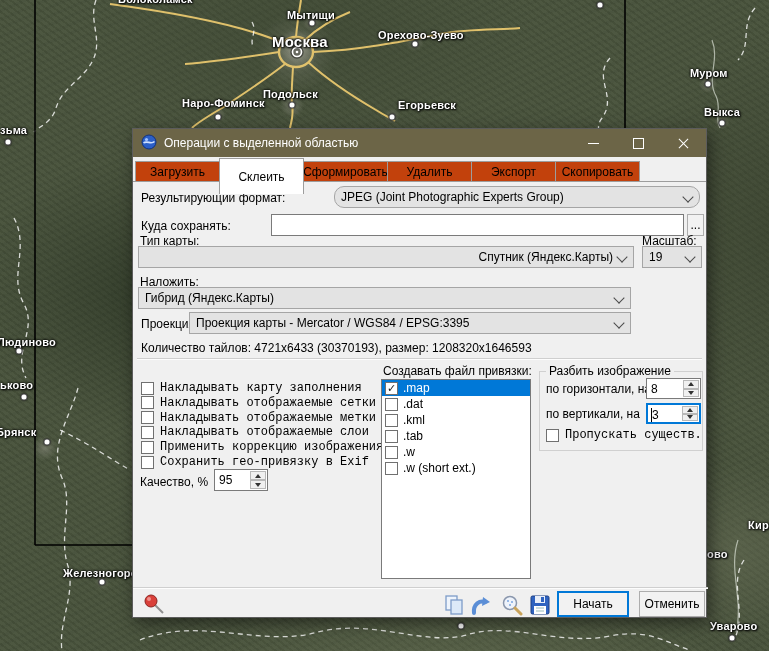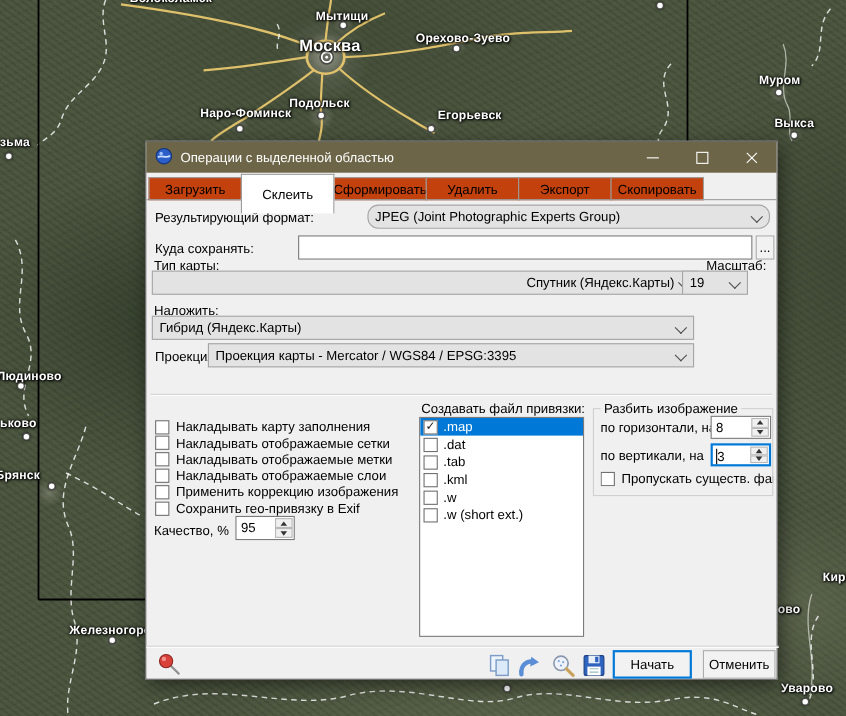--- a/index.html
+++ b/index.html
@@ -57,21 +57,21 @@
   .lbl{position:absolute;white-space:nowrap;}
   .combo{position:absolute;height:22px;background:#e3e3e3;border:1px solid #a5a5a5;box-sizing:border-box;
     display:flex;align-items:center;padding:0 20px 0 6px;overflow:hidden;white-space:nowrap;}
   .chev{position:absolute;right:7px;top:6px;width:7px;height:7px;border-right:1.5px solid #4a4a4a;border-bottom:1.5px solid #4a4a4a;transform:rotate(45deg);}
   .tinput{position:absolute;height:22px;background:#fff;border:1px solid #7a7a7a;box-sizing:border-box;font:12px "Liberation Sans",sans-serif;padding:0 4px;}
   .btn{position:absolute;background:#f2f2f2;border:1px solid #adadad;box-sizing:border-box;display:flex;align-items:center;justify-content:center;font-size:12px;}
   .btn.def{border:2px solid #0078d7;}
   .sep{position:absolute;height:0;border-top:1px solid #cfcfcf;border-bottom:1px solid #fdfdfd;}
   .info{position:absolute;white-space:nowrap;}
   
-  .chkrow{position:absolute;display:flex;align-items:center;gap:6px;white-space:nowrap;}
+  .chkrow{position:absolute;display:flex;align-items:center;gap:6px;white-space:nowrap;font-family:Liberation Mono, monospace;}
   .cbox{width:13px;height:13px;background:#fff;border:1px solid #707070;box-sizing:border-box;display:inline-flex;
     align-items:center;justify-content:center;font-size:11px;line-height:11px;color:#1a1a1a;flex:0 0 auto;}
   
   .spin{position:absolute;background:#fff;border:1px solid #7a7a7a;box-sizing:border-box;}
   .spin.focus{border:2px solid #0078d7;}
   .spin .val{position:absolute;left:4px;top:3px;font-size:12px;}
   .spin .caret{position:absolute;left:3px;top:3px;width:1px;height:14px;background:#000;}
   .spinbtns{position:absolute;right:1px;top:1px;bottom:1px;width:16px;display:flex;flex-direction:column;}
   .sb{flex:1;background:#f0f0f0;border:1px solid #b8b8b8;box-sizing:border-box;display:flex;align-items:center;justify-content:center;}
   .tri-up{width:0;height:0;border-left:3px solid transparent;border-right:3px solid transparent;border-bottom:4px solid #333;}
@@ -209,37 +209,38 @@
     <div class="lbl" style="left:8px;top:90px;">Куда сохранять:</div>
     <input class="tinput" style="left: 138px; top: 85px; width: 413px;" value="">
     <div class="btn" style="left:554px;top:85px;width:17px;height:22px;">...</div>
 
     <div class="lbl" style="left:7px;top:105px;">Тип карты:</div>
     <div class="combo" style="left:5px;top:117px;width:496px;justify-content:flex-end;">
       <span>Спутник (Яндекс.Карты)</span>
       <span class="chev"></span>
     </div>
     <div class="lbl" style="left:509px;top:105px;">Масштаб:</div>
-    <div class="combo" style="left:487px;top:117px;width:60px;">
+    <div class="combo" style="left:509px;top:117px;width:60px;">
       <span>19</span>
       <span class="chev"></span>
     </div>
 
     <div class="lbl" style="left:7px;top:146px;">Наложить:</div>
     <div class="combo" style="left:5px;top:158px;width:493px;">
       <span>Гибрид (Яндекс.Карты)</span>
       <span class="chev"></span>
     </div>
 
     <div class="lbl" style="left:8px;top:188px;">Проекция:</div>
     <div class="combo" style="left:56px;top:183px;width:442px;">
       <span>Проекция карты - Mercator / WGS84 / EPSG:3395</span>
       <span class="chev"></span>
     </div>
 
+    <div class="info" style="left:8px;top:212px;">Количество тайлов: 4721x6433 (30370193), размер: 1208320x1646593</div>
 
     <div class="sep" style="left:4px;top:229px;width:565px;"></div>
 
     <div id="chk-col">
         <label class="chkrow" style="left: 8px; top: 252px;">
           <span class="cbox"></span>
           <span>Накладывать карту заполнения</span>
         </label>
         <label class="chkrow" style="left: 8px; top: 266.8px;">
           <span class="cbox"></span>
@@ -281,25 +282,25 @@
         <div class="lrow sel">
           <span class="cbox">✓</span>
           <span>.map</span>
         </div>
         <div class="lrow">
           <span class="cbox"></span>
           <span>.dat</span>
         </div>
         <div class="lrow">
           <span class="cbox"></span>
+          <span>.kml</span>
+        </div>
+        <div class="lrow">
+          <span class="cbox"></span>
           <span>.tab</span>
-        </div>
-        <div class="lrow">
-          <span class="cbox"></span>
-          <span>.kml</span>
         </div>
         <div class="lrow">
           <span class="cbox"></span>
           <span>.w</span>
         </div>
         <div class="lrow">
           <span class="cbox"></span>
           <span>.w (short ext.)</span>
         </div>
       </div>

